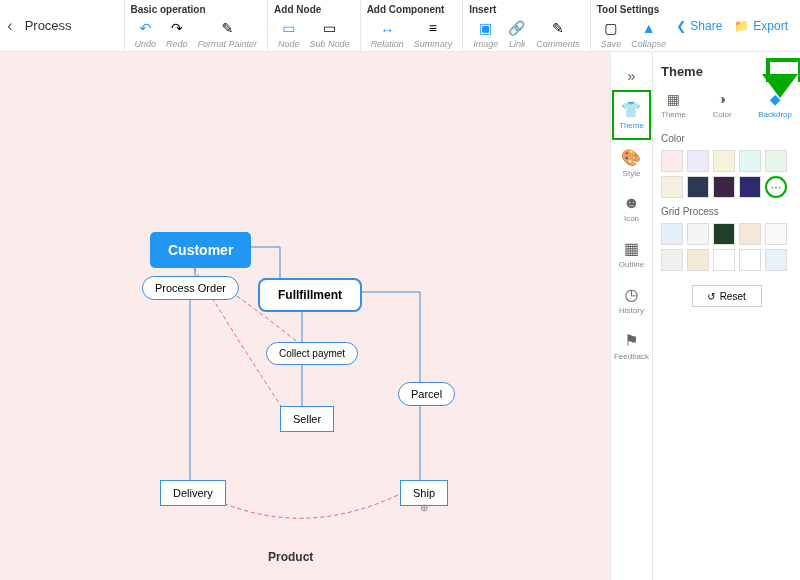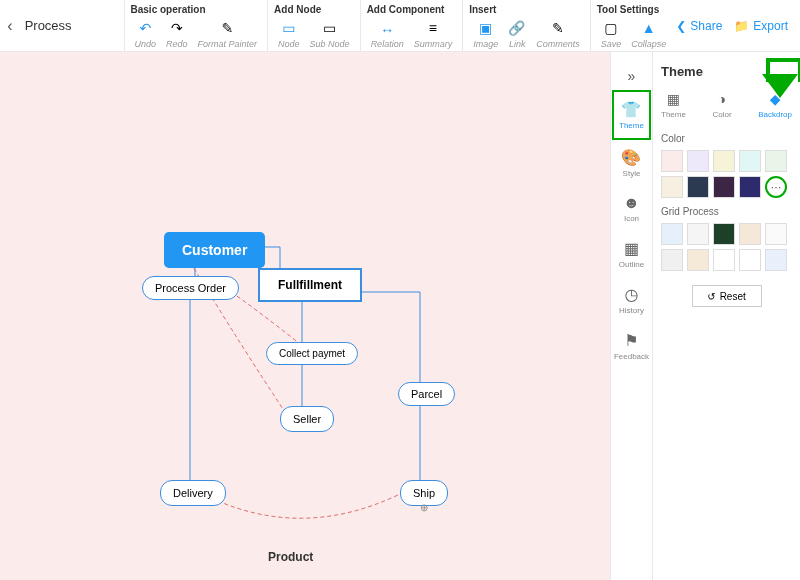--- a/index.html
+++ b/index.html
@@ -18,24 +18,24 @@
 .blue { color: #2196f3; }
 .topbar-right { margin-left: auto; display: flex; align-items: center; gap: 12px; padding-right: 12px; }
 .share-btn, .export-btn { font-size: 12px; color: #2196f3; display: flex; align-items: center; gap: 4px; cursor: pointer; }
 
 
 .main { display: flex; height: 528px; }
 .canvas { flex: 1; background: #fbeceb; position: relative; }
 
 
 .node { position: absolute; border: 1px solid #3b8de0; background: #fff; font-size: 11px; display: flex; align-items: center; justify-content: center; }
-.node-primary { background: #2196f3; color: #fff; font-weight: bold; border: none; border-radius: 5px; font-size: 14px; padding: 10px 18px; margin-left: 14px; }
+.node-primary { background: #2196f3; color: #fff; font-weight: bold; border: none; border-radius: 5px; font-size: 14px; padding: 10px 18px; }
 .node-topic { border: 2px solid #3b8de0; font-weight: bold; font-size: 12px; padding: 8px 18px; }
 .node-pill { border-radius: 12px; padding: 5px 12px; }
-.node-rect { padding: 6px 12px; border-radius: 12px; }
+.node-rect { padding: 6px 12px; }
 .product-label { position: absolute; font-weight: bold; font-size: 12px; color: #333; margin-top: 30px; }
 
 
 .sidebar-column { width: 42px; background: #fff; border-left: 1px solid #e8e8e8; display: flex; flex-direction: column; align-items: center; padding-top: 10px; gap: 0; }
 .sidebar-collapse { font-size: 14px; color: #555; padding: 6px; cursor: pointer; }
 .sidebar-tab { display: flex; flex-direction: column; align-items: center; padding: 8px 2px; cursor: pointer; width: 100%; }
 .sidebar-tab.active { border: 2px solid #0a0; }
 .sidebar-tab-icon { font-size: 16px; color: #666; }
 .sidebar-tab.active .sidebar-tab-icon { color: #2196f3; }
 .sidebar-tab-label { font-size: 8px; color: #888; margin-top: 2px; }
@@ -164,21 +164,21 @@
       <path d="M 302 245 L 302 292" stroke="#3b8de0" fill="none"></path>
       <path d="M 355 240 L 420 240 L 420 332" stroke="#3b8de0" fill="none"></path>
       <path d="M 302 305 L 302 355" stroke="#3b8de0" fill="none"></path>
       <path d="M 420 350 L 420 430" stroke="#3b8de0" fill="none"></path>
       <path d="M 190 210 Q 245 300 285 360" stroke="#d66" stroke-dasharray="4 3" fill="none"></path>
       <path d="M 220 232 Q 260 260 300 292" stroke="#d66" stroke-dasharray="4 3" fill="none"></path>
       <path d="M 205 443 Q 300 490 400 442" stroke="#d66" stroke-dasharray="4 3" fill="none"></path>
     </svg>
     <div class="node node-primary" style="left:150px; top:180px;">Customer</div>
     <div class="node node-pill" style="left:142px; top:224px;">Process Order</div>
-    <div class="node node-topic" style="left:258px; top:216px;">Fullfillment</div>
+    <div class="node node-topic" style="left:258px; top:226px;border-radius:8px;">Fullfillment</div>
     <div class="node node-pill" style="left:266px; top:290px; font-size:10px;">Collect paymet</div>
     <div class="node node-rect" style="left:280px; top:354px;">Seller</div>
     <div class="node node-pill" style="left:398px; top:330px;">Parcel</div>
     <div class="node node-rect" style="left:160px; top:428px;">Delivery</div>
     <div class="node node-rect" style="left:400px; top:428px;text-align:center;">Ship</div>
     <div class="product-label" style="left:268px; top:468px;">Product</div>
     <div style="position:absolute; left:420px; top:450px; font-size:10px; color:#888;">⊕</div>
   </div>
 
   <div class="sidebar-column">

